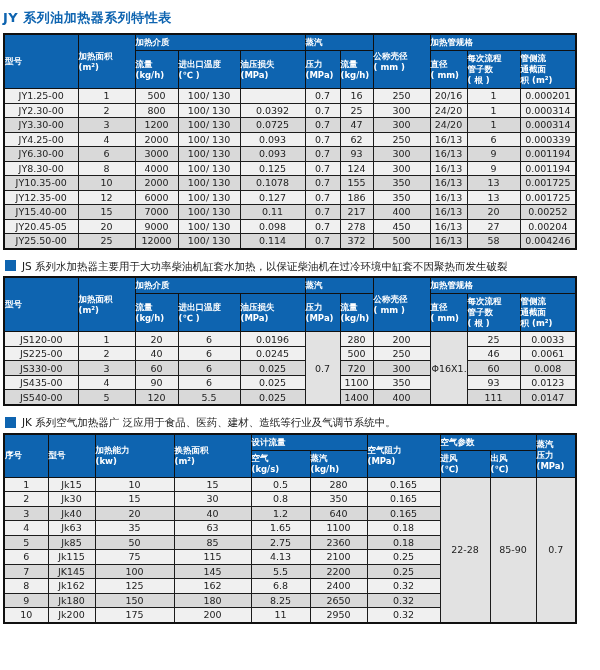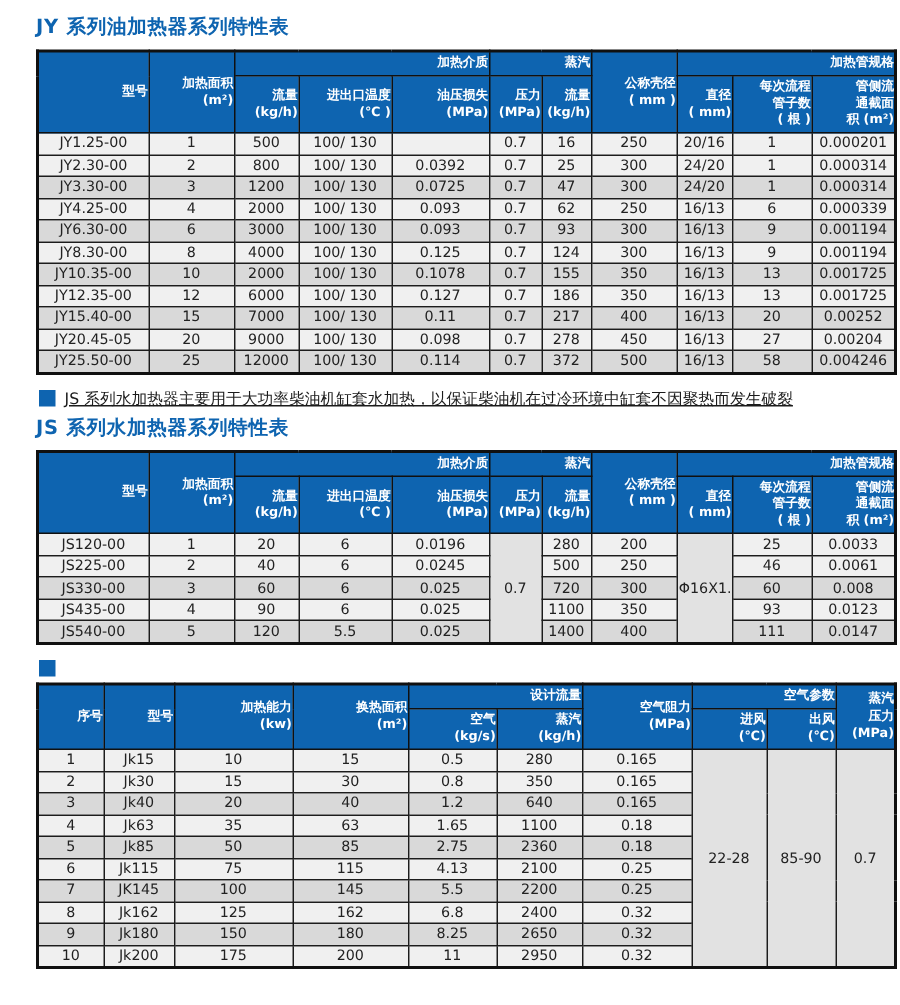--- a/index.html
+++ b/index.html
@@ -1,22 +1,22 @@
 <!DOCTYPE html>
 <html><head>
 <meta charset="utf-8">
 <style>
   html,body{margin:0;padding:0;background:#fff;}
   body{width:600px;min-height:670px;font-family:"DejaVu Sans","Liberation Sans",sans-serif;color:#222;}
-  .page{padding:5px 14px 4px 24px;box-sizing:border-box;}
+  .page{padding:5px 14px 4px 3px;box-sizing:border-box;}
   .sec-title{color:#0e64b0;font-size:13px;font-weight:bold;margin:4px 0 6px 0;letter-spacing:.5px;}
-  .note{display:flex;align-items:center;font-size:10.5px;color:#1b1b1b;margin:10px 0 4px 0;line-height:1.2;text-decoration:underline;}
+  .note{display:flex;align-items:center;font-size:10.5px;color:#1b1b1b;margin:10px 0 4px 0;line-height:1.2;}
   .note .bullet{flex:0 0 auto;width:11px;height:11px;background:#0e64b0;margin:0 6px 0 2px;}
   table.spec-table{border-collapse:collapse;table-layout:fixed;width:572px;border:2px solid #101010;margin-bottom:2px;}
-  table.spec-table th{background:#0e64b0;color:#fff;font-size:8.5px;font-weight:bold;text-align:right;
+  table.spec-table th{background:#0e64b0;color:#fff;font-size:8.5px;font-weight:bold;text-align:left;
     border:1px solid #101010;padding:2px 0;white-space:pre-line;line-height:1.3;}
   table.spec-table td{font-size:9.5px;text-align:center;border:1px solid #1c1c1c;padding:0 1px;height:13.5px;
     overflow:hidden;white-space:nowrap;}
   tr.light td{background:#f0f0f0;}
   tr.dark td{background:#d9d9d9;}
   table.spec-table td.merged{background:#e2e2e2;}
   .tbl-wrap{margin:0;}
 </style>
 </head>
 <body>
@@ -217,21 +217,20 @@
           </tr>
         </tbody>
       </table>
     </div>
 
   <div class="note">
     <span class="bullet"></span>
     <span>JS 系列水加热器主要用于大功率柴油机缸套水加热，以保证柴油机在过冷环境中缸套不因聚热而发生破裂</span>
   </div>
 
-  <h2 class="sec-title">JS 系列水加热器系列特性表</h2>
   <div class="tbl-wrap" id="js-table-container">
       <table class="spec-table">
         <colgroup>
           <col style="width: 74px;">
           <col style="width: 57px;">
           <col style="width: 43px;">
           <col style="width: 62px;">
           <col style="width: 65px;">
           <col style="width: 35px;">
           <col style="width: 33px;">
@@ -329,20 +328,21 @@
             <td>400</td>
             <td>111</td>
             <td>0.0147</td>
           </tr>
         </tbody>
       </table>
     </div>
 
   <div class="note">
     <span class="bullet"></span>
+    <span>JK 系列空气加热器广 泛应用于食品、医药、建材、造纸等行业及气调节系统中。</span>
   </div>
 
   <div class="tbl-wrap" id="jk-table-container">
       <table class="spec-table">
         <colgroup>
           <col style="width: 44px;">
           <col style="width: 47px;">
           <col style="width: 79px;">
           <col style="width: 77px;">
           <col style="width: 59px;">

